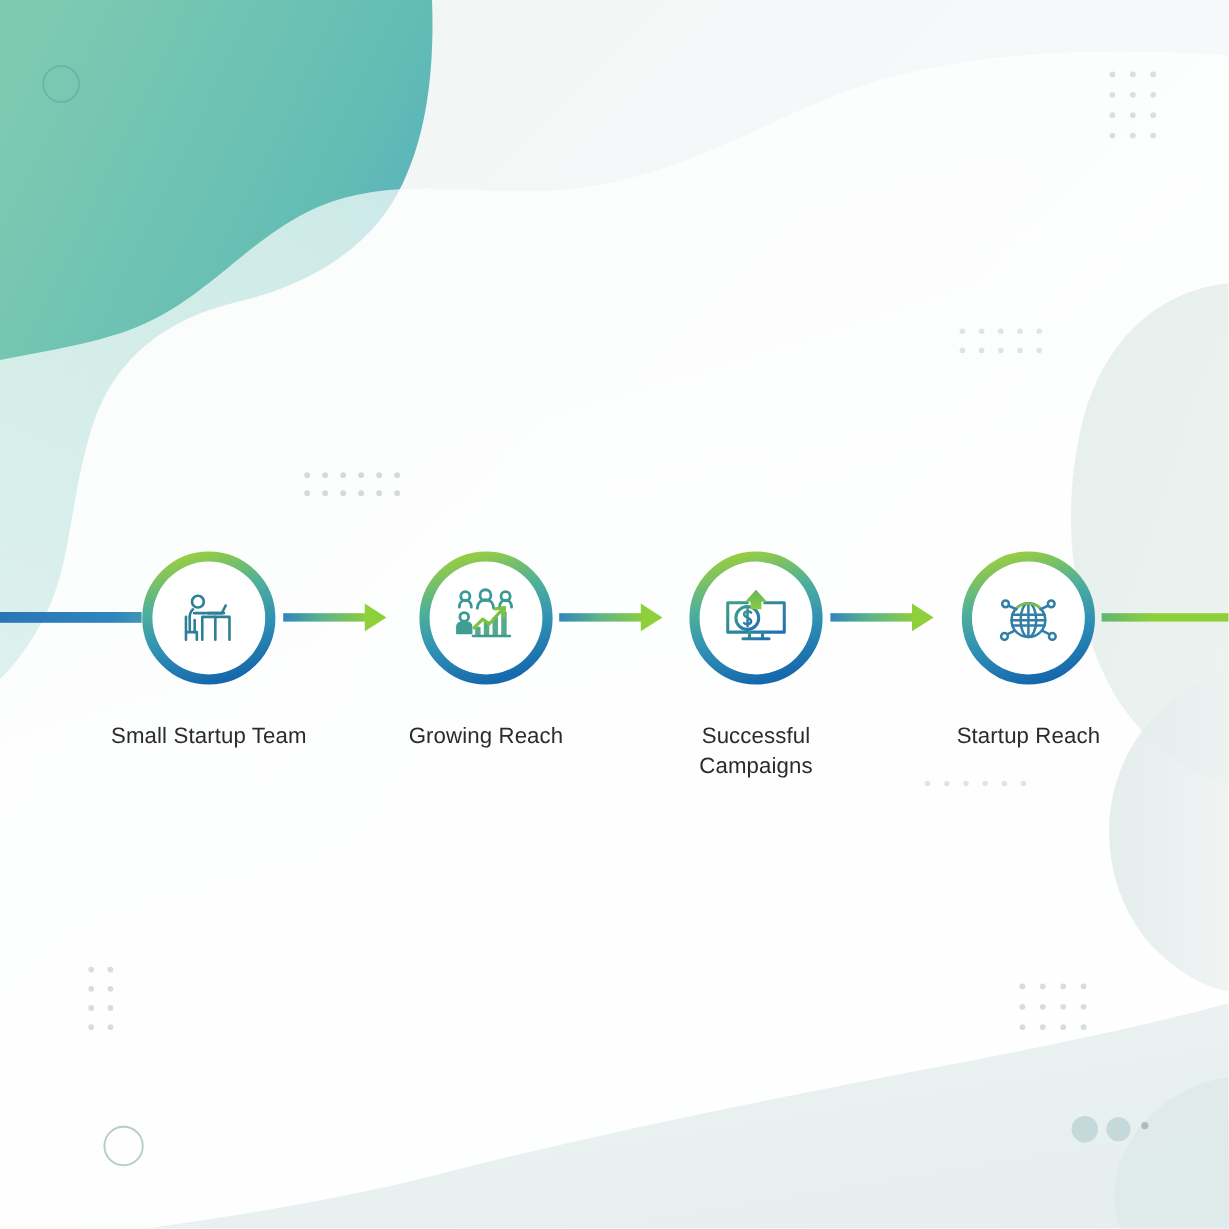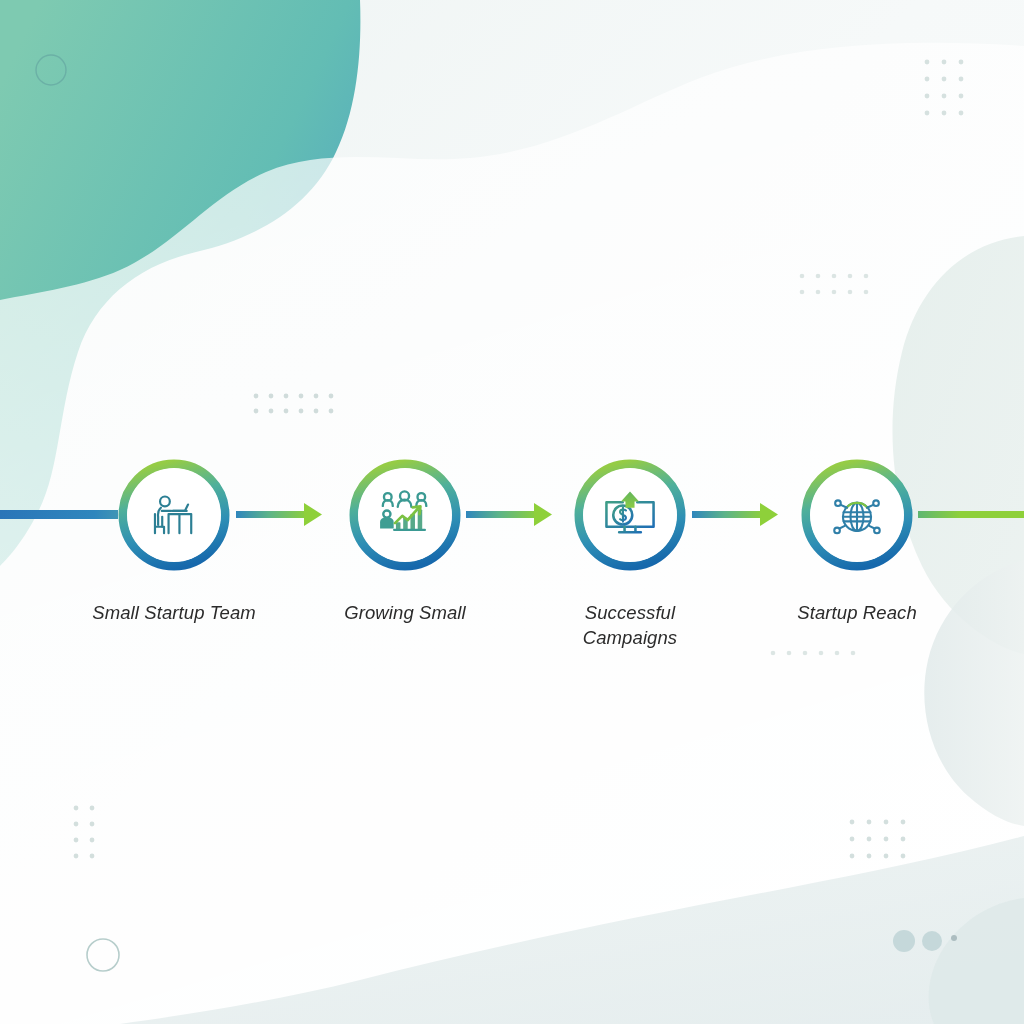--- a/index.html
+++ b/index.html
@@ -21,21 +21,20 @@
     position: absolute;
     top: 0; left: 0;
     width: 1024px;
     height: 1024px;
   }
   .timeline {
     position: absolute;
     top: 0; left: 0;
     width: 832px;
     height: 1024px;
-    font-style: italic;
   }
   .node {
     position: absolute;
     width: 0; height: 0;
   }
   .node-ring {
     position: absolute;
     left: -57px;
     top: -57px;
     width: 114px;
@@ -315,21 +314,21 @@
             <rect x="22" y="40" width="5" height="8" rx="0.8"></rect>
             <rect x="30" y="35" width="5" height="13" rx="0.8"></rect>
             <rect x="38" y="31" width="5" height="17" rx="0.8"></rect>
             <rect x="46" y="26" width="5" height="22" rx="0.8"></rect>
           </g>
           <path d="M21 41 L29 33 L35 37.5 L47 24" fill="none" stroke="#7cc242" stroke-width="3" stroke-linecap="round" stroke-linejoin="round"></path>
           <path d="M40.5 23.5 L49 22.5 L48 31" fill="none" stroke="#7cc242" stroke-width="3" stroke-linecap="round" stroke-linejoin="round"></path>
           <path d="M20 48.5 L54 48.5" stroke="#3b9a93" stroke-width="2.4" stroke-linecap="round"></path>
         </svg>
       </div>
-      <div class="node-label">Growing Small</div>
+      <div class="node-label">Growing Reach</div>
     </div>
 
     <div class="node" style="left:630px; top:515px;">
       <svg class="node-ring" viewBox="0 0 114 114">
         <defs>
           <linearGradient id="ring3" x1="0.35" y1="0" x2="0.62" y2="1">
             <stop offset="0%" stop-color="#95cc45"></stop>
             <stop offset="33%" stop-color="#4fb09a"></stop>
             <stop offset="66%" stop-color="#2e8fb5"></stop>
             <stop offset="100%" stop-color="#1668ac"></stop>

